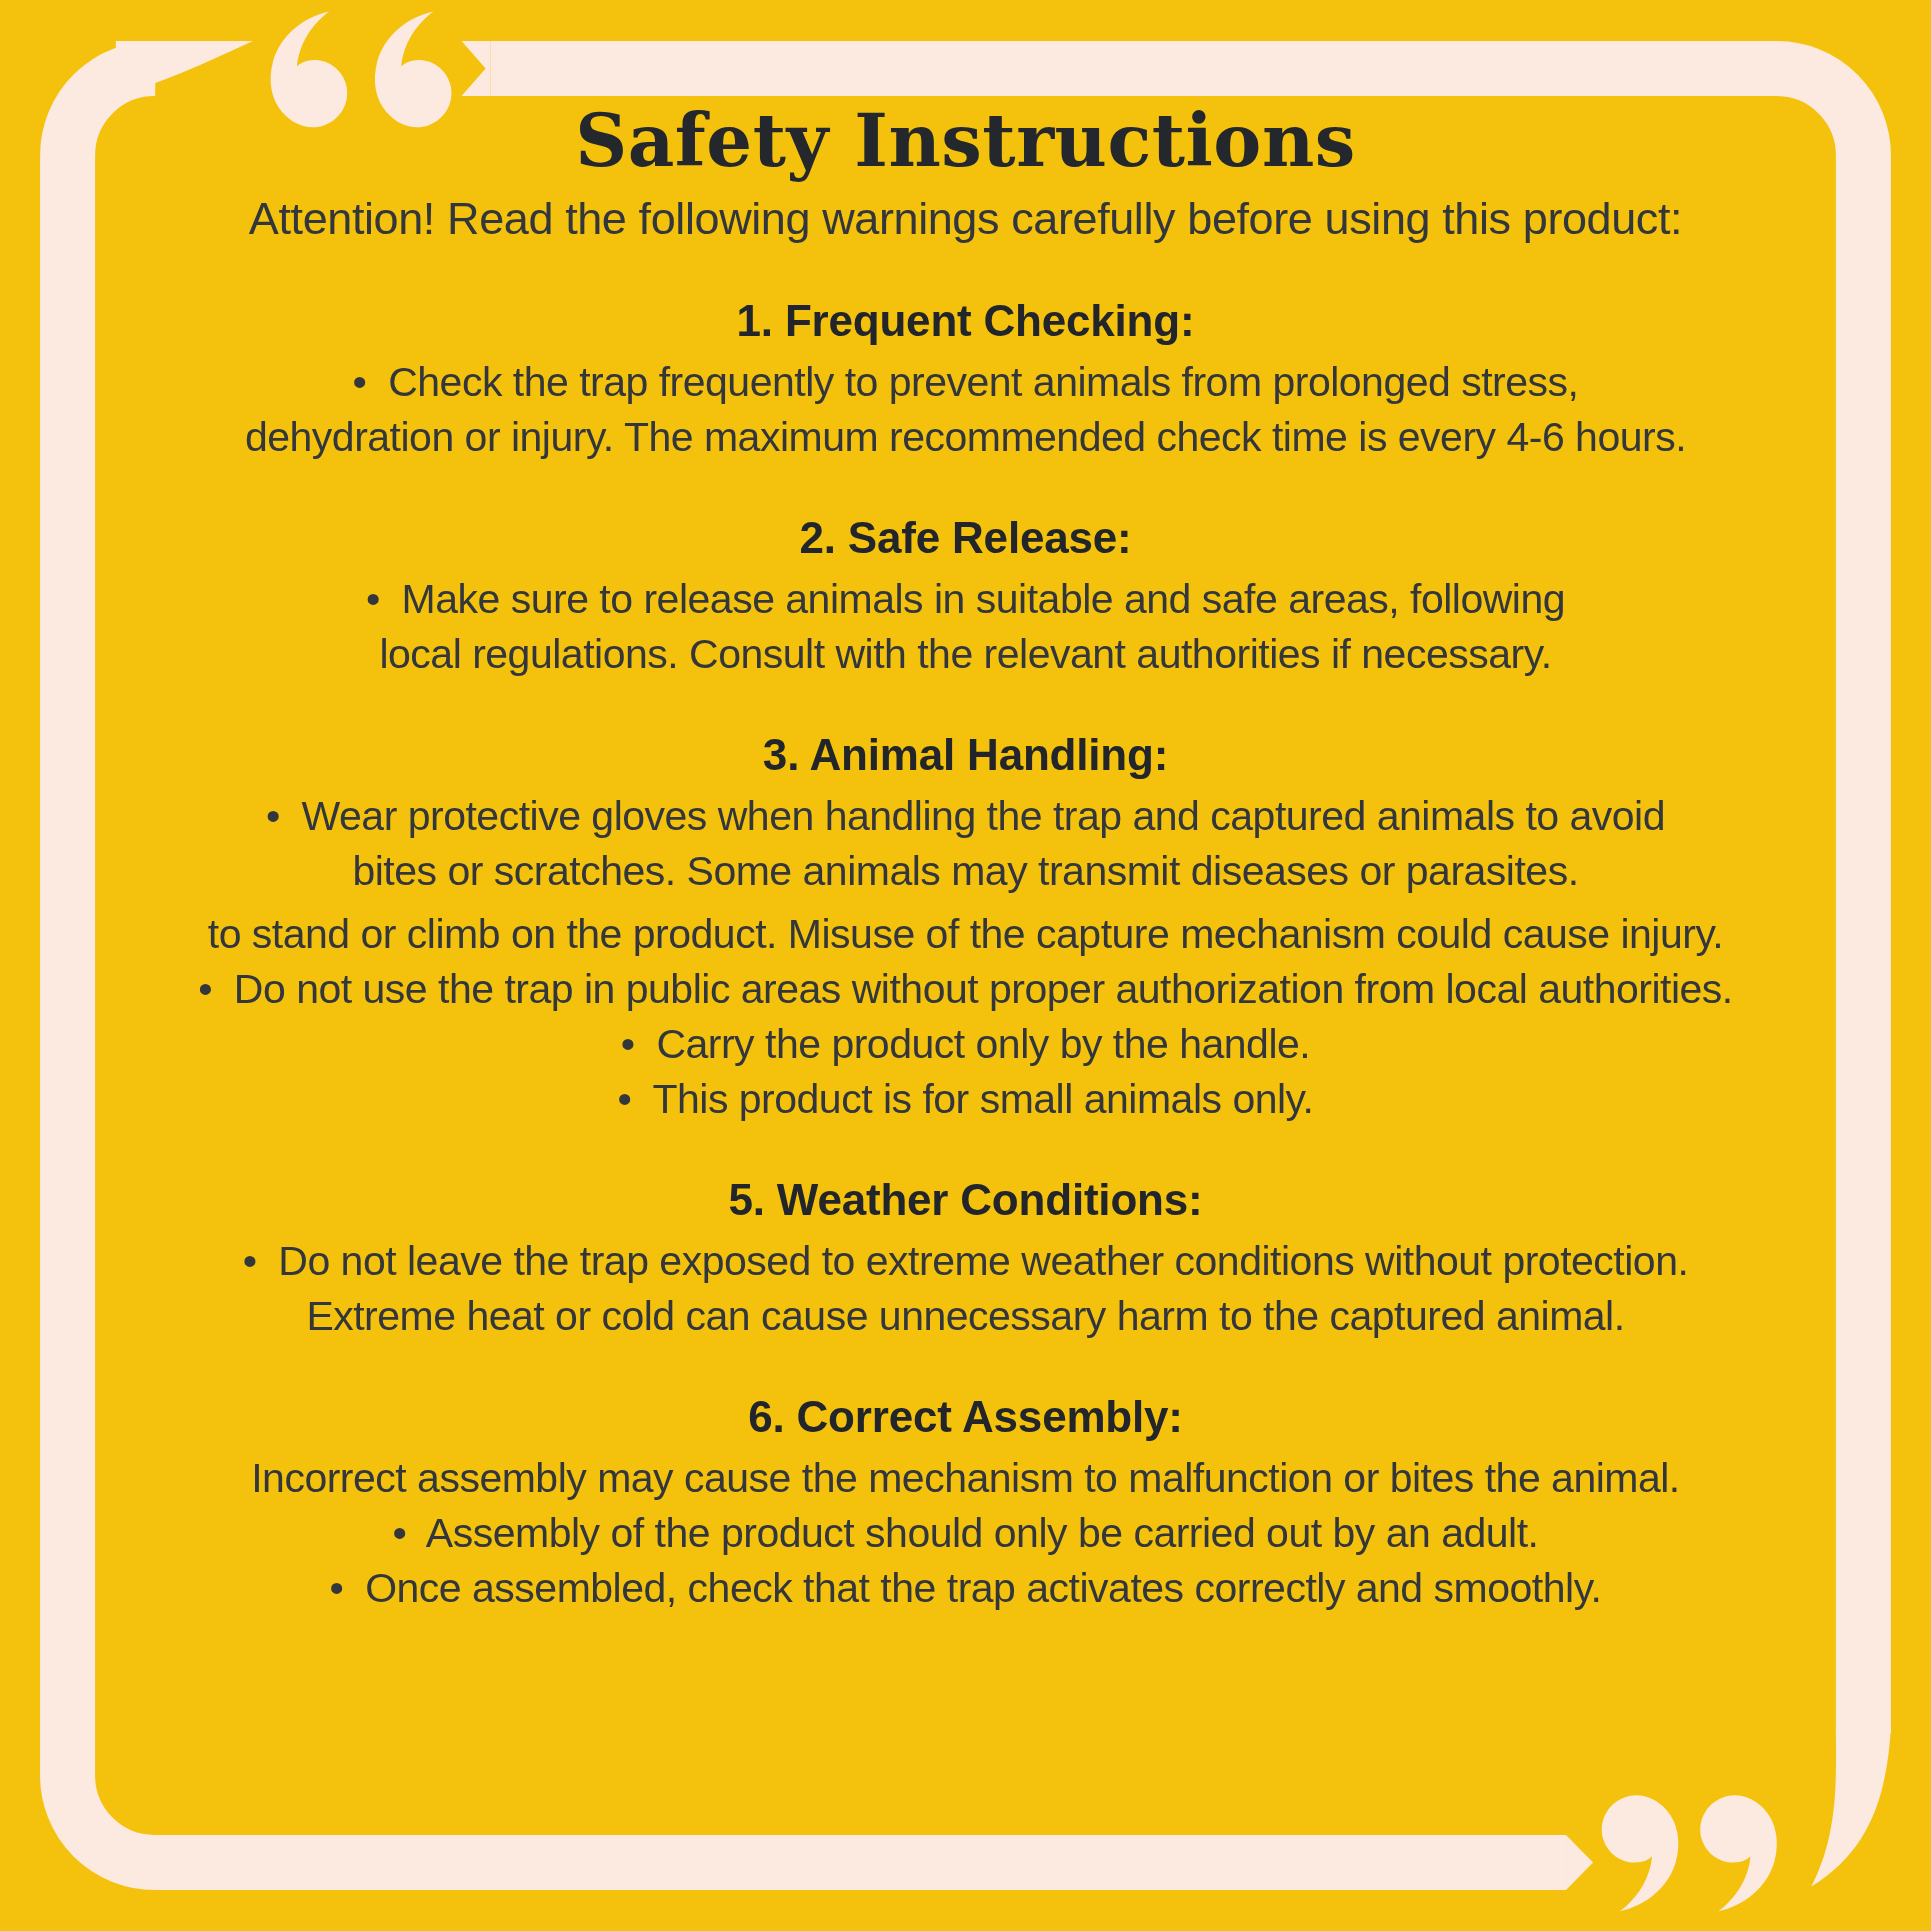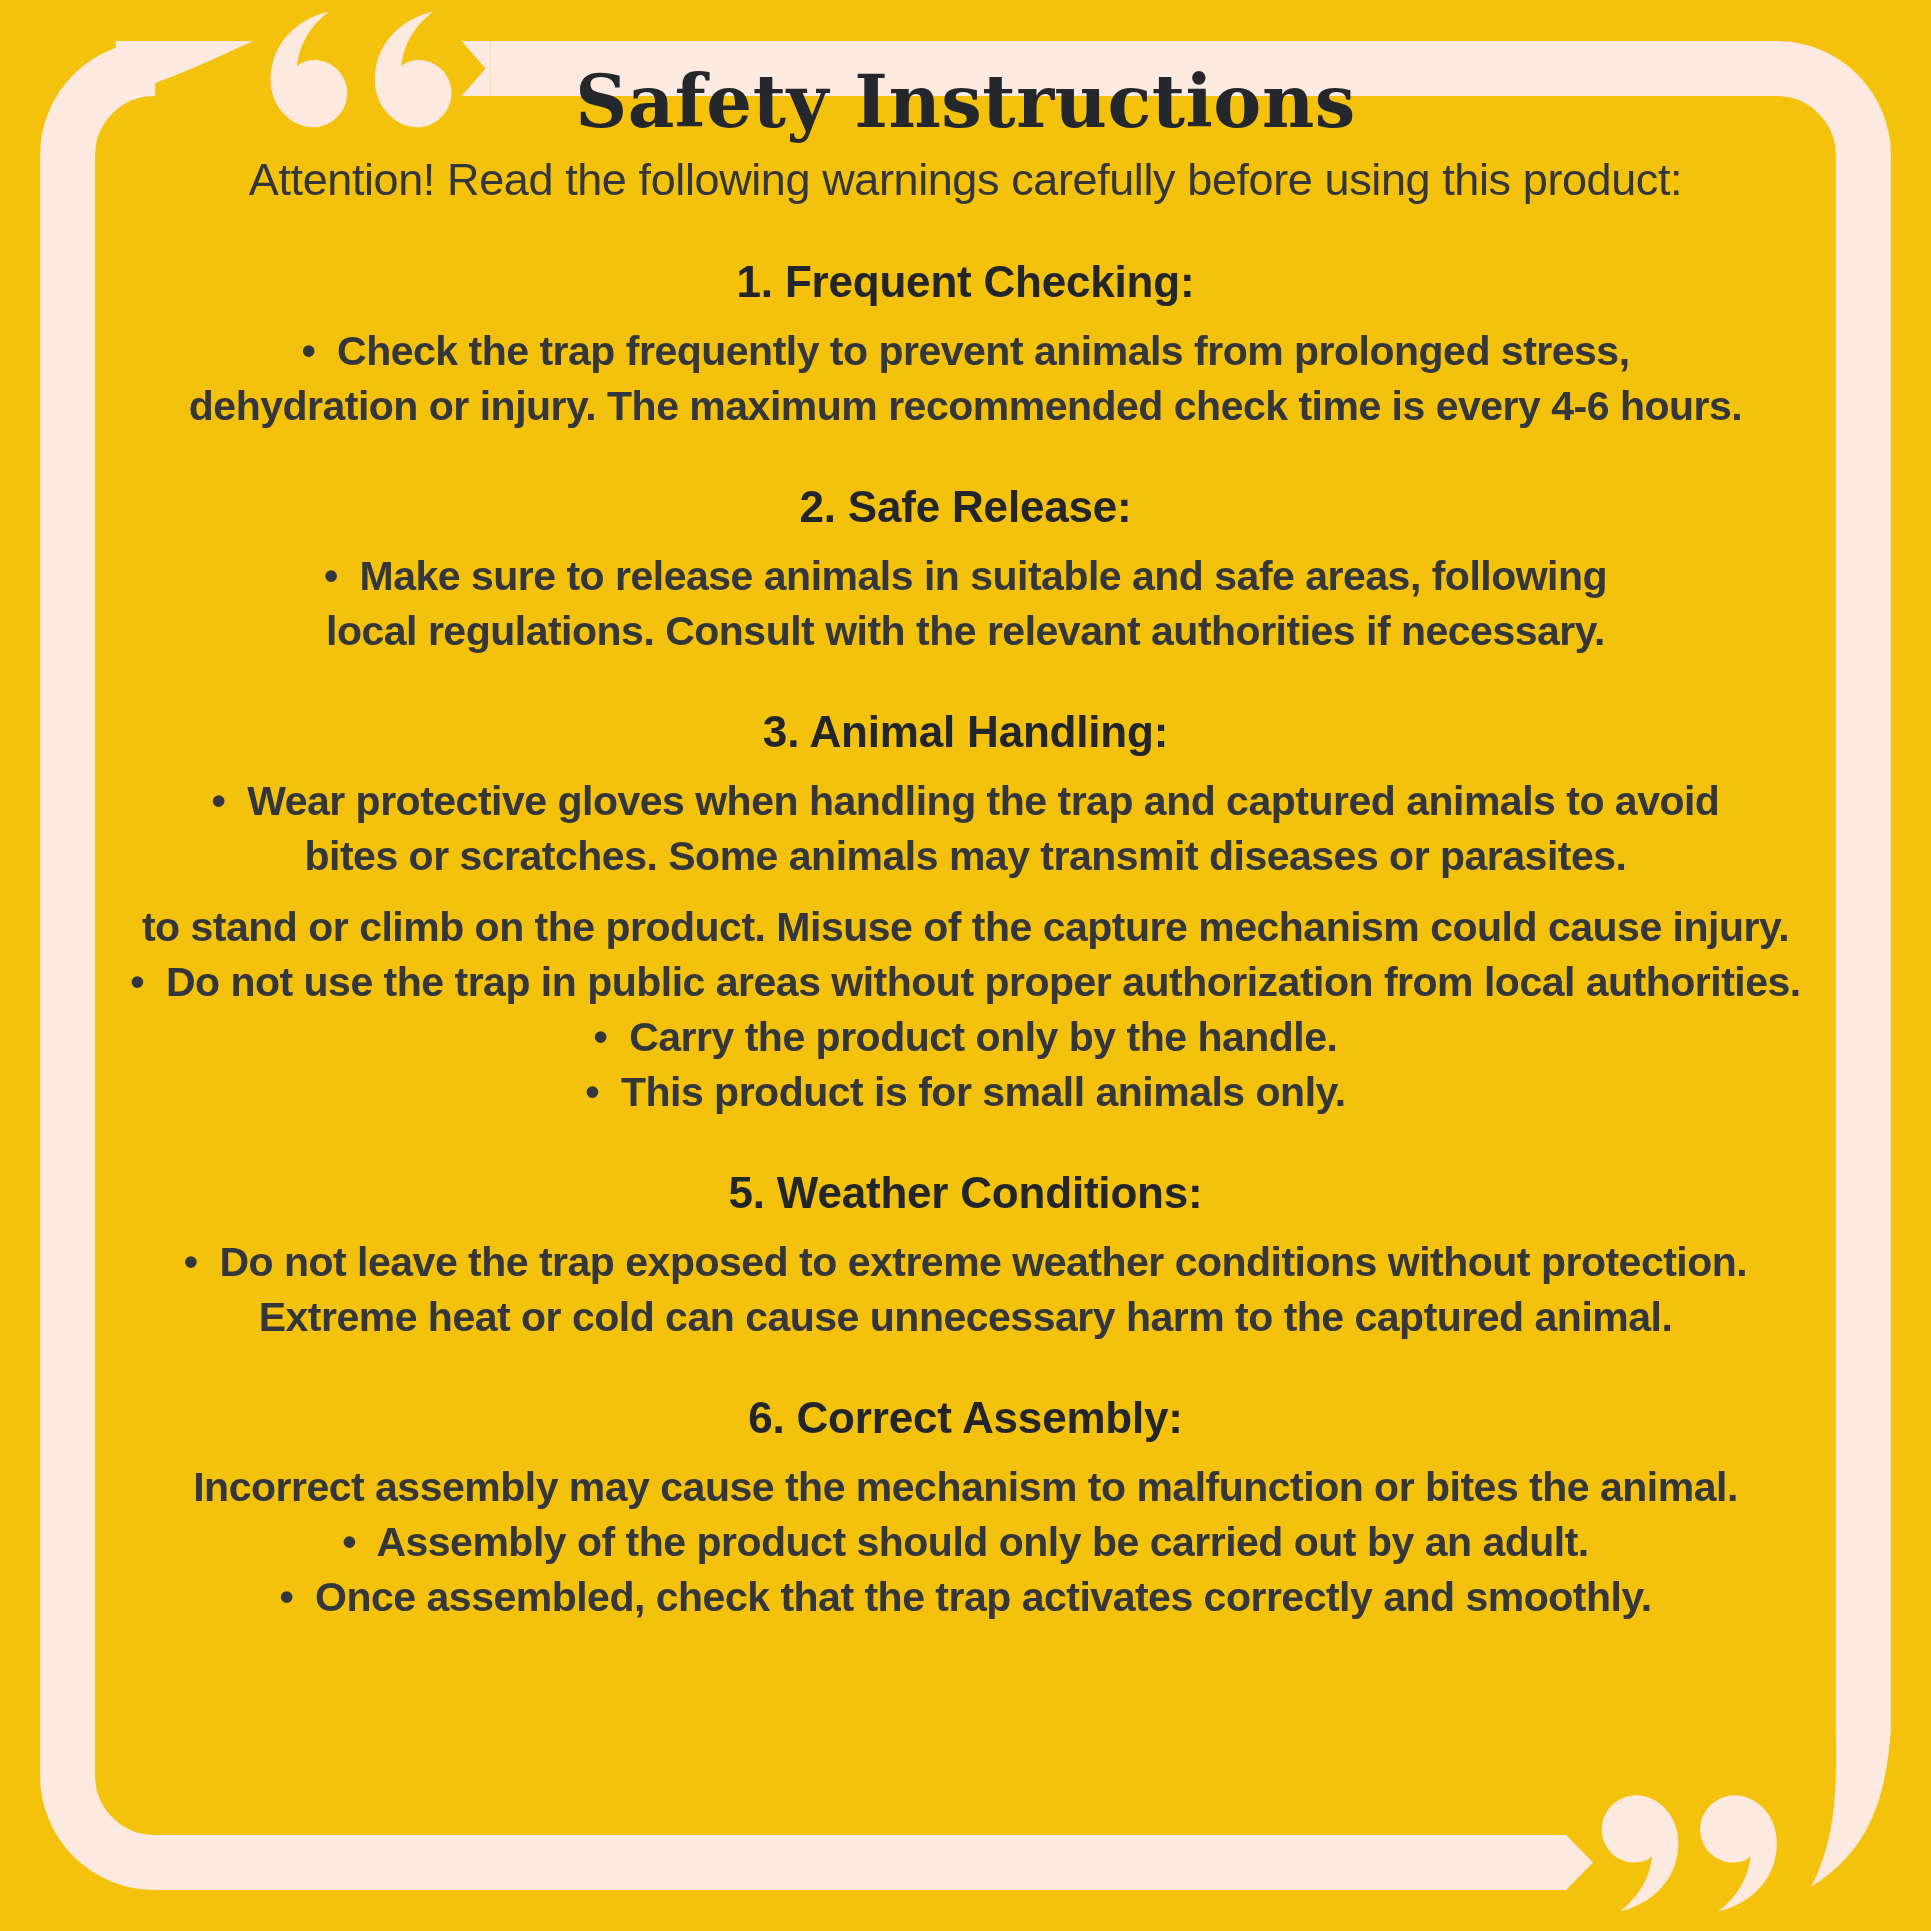--- a/index.html
+++ b/index.html
@@ -19,21 +19,21 @@
     position: absolute;
     inset: 0;
     width: 1931px;
     height: 1931px;
     display: block;
   }
   .content {
     position: absolute;
     inset: 0;
     text-align: center;
-    padding-top: 64px;
+    padding-top: 103px;
   }
   .title {
     font-family: "DejaVu Serif", "Liberation Serif", serif;
     font-weight: 700;
     font-size: 72px;
     line-height: 75px;
     color: #24282C;
     letter-spacing: 0.5px;
   }
   .subtitle {
@@ -46,21 +46,21 @@
     text-align: center;
   }
   .sec-heading {
     margin-top: 46px;
     font-size: 44px;
     line-height: 53px;
     font-weight: 700;
     color: #222529;
     letter-spacing: -0.2px;
   }
-  .sec-lines { margin-top: 16px; font-weight: bold; }
+  .sec-lines { margin-top: 8px; }
   .line {
     font-size: 41px;
     line-height: 55px;
     color: #33363B;
     letter-spacing: -0.5px;
     white-space: pre;
   }
 </style>
 </head>
 <body>

